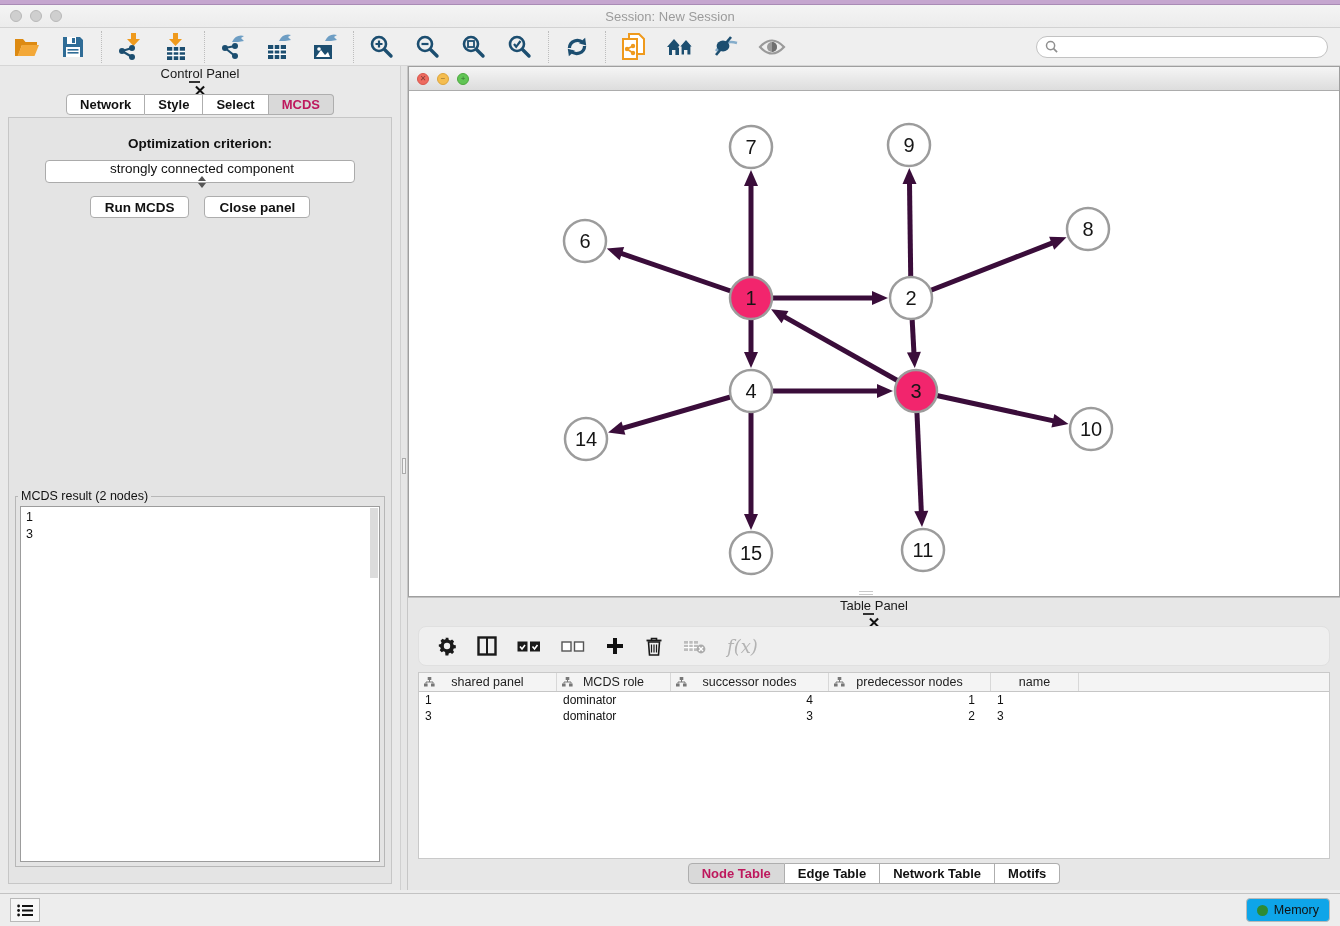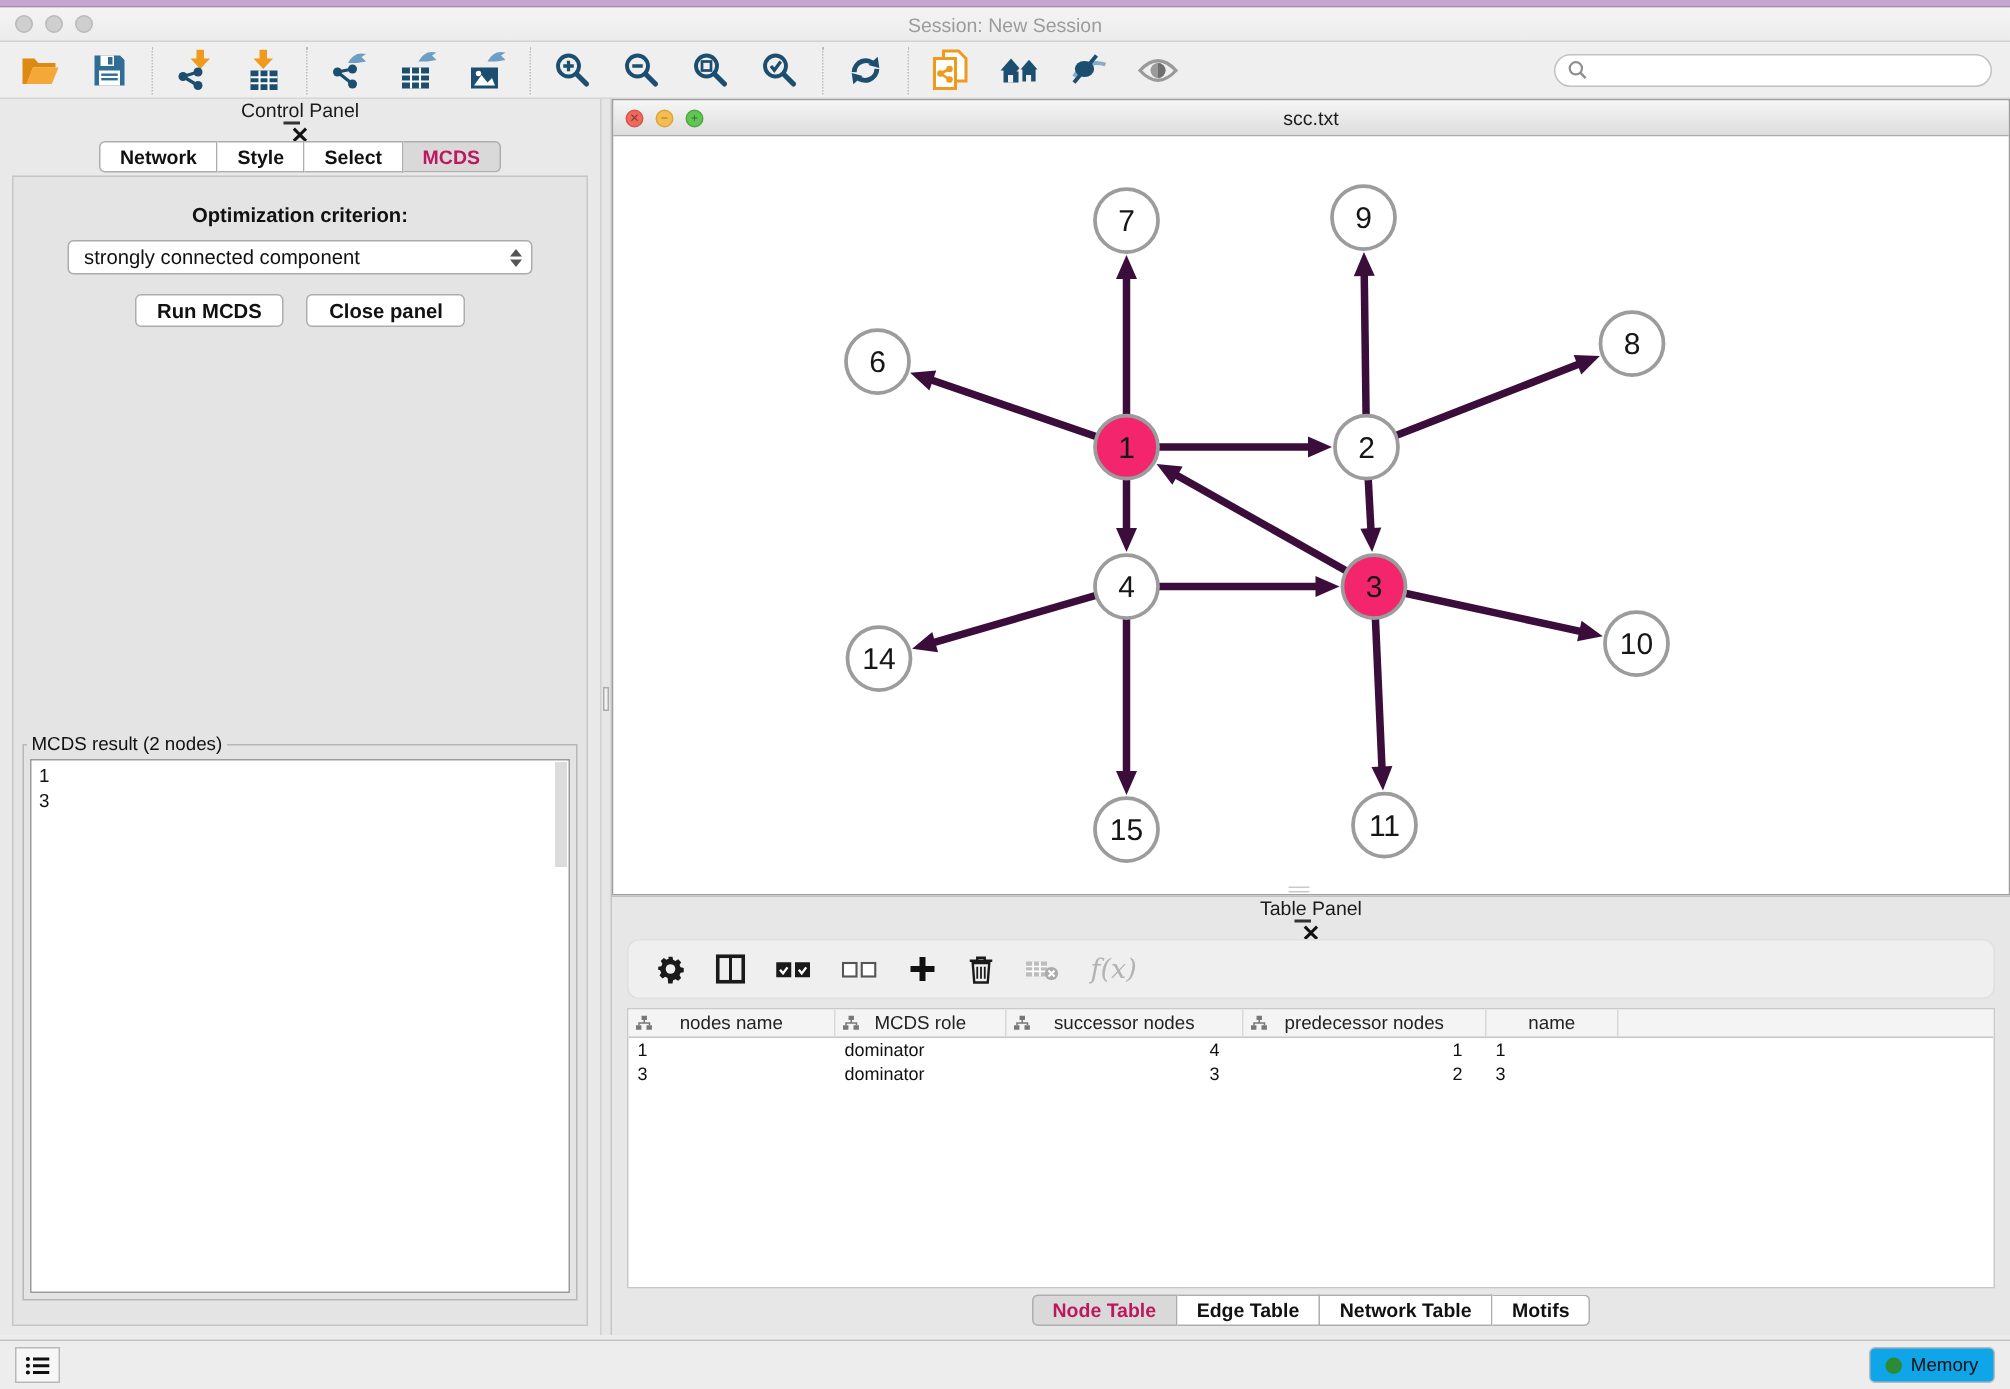--- a/index.html
+++ b/index.html
@@ -48,21 +48,21 @@
   .mac-tab { padding:2px 13px; font-size:13px; font-weight:600; background:#fff;
     border:1px solid #AEAEAE; border-left:none; color:#111; }
   .mac-tab:first-child { border-left:1px solid #AEAEAE; border-radius:4px 0 0 4px; }
   .mac-tab:last-child { border-radius:0 4px 4px 0; }
   .mac-tab.active { background:#D9D9D9; color:#be185d; }
   .cp-content { position:absolute; left:8px; right:8px; top:51px; bottom:6px;
     background:#E4E4E4; border:1px solid #C6C6C6; }
   .opt-label { text-align:center; margin-top:18px; font-size:13.5px; font-weight:600; color:#111; }
   .opt-select { margin:9px 36px 0 36px; height:23px; background:#fff;
     border:1px solid #ABABAB; border-radius:4px; display:flex; align-items:center;
-    padding:0 6px 0 10px; font-size:13.5px; color:#111; }
+    padding:0 6px 0 10px; font-size:13.5px; color:#111;flex-direction:column; }
   .opt-select .sel-label { flex:1; }
   .chev { display:flex; flex-direction:column; align-items:center; gap:2px; }
   .chev i { display:block; width:0; height:0; border-left:4px solid transparent; border-right:4px solid transparent; }
   .chev .up { border-bottom:5px solid #555; }
   .chev .dn { border-top:5px solid #555; }
   .btn-row { display:flex; justify-content:center; gap:15px; margin-top:13px; }
   .push-btn { height:22px; padding:0 14px; background:#fff; border:1px solid #ADADAD;
     border-radius:4px; font-size:13.5px; font-weight:600; color:#111;
     display:flex; align-items:center; font-family:"Liberation Sans", sans-serif; }
   .result-box { position:absolute; left:6px; right:6px; top:371px; height:378px;
@@ -328,21 +328,20 @@
     <div class="v-grip"></div>
   </div>
 
   <div class="net-window">
     <div class="net-titlebar">
       <div class="lights">
         <span class="light red">✕</span>
         <span class="light yellow">−</span>
         <span class="light green">+</span>
       </div>
-      <div class="net-title">scc.txt</div>
     </div>
     <div class="net-canvas">
       <svg id="graph-svg" width="930" height="505" viewBox="0 0 930 505">
           <line x1="342" y1="207" x2="342" y2="92" stroke="#3A0D3A" stroke-width="5"></line>
           <polygon points="342,79 349,95 335,95" fill="#3A0D3A"></polygon>
           <line x1="342" y1="207" x2="210.04865666862878" y2="161.69140620549305" stroke="#3A0D3A" stroke-width="5"></line>
           <polygon points="197.7533084271795,157.4695095201761 215.15937370874926,156.04511792593965 210.61271573994642,169.28626218596193" fill="#3A0D3A"></polygon>
           <line x1="342" y1="207" x2="466" y2="207" stroke="#3A0D3A" stroke-width="5"></line>
           <polygon points="479,207 463,214 463,200" fill="#3A0D3A"></polygon>
           <line x1="342" y1="207" x2="342" y2="264" stroke="#3A0D3A" stroke-width="5"></line>
@@ -453,21 +452,21 @@
     </div>
     <div class="grid-table">
       <div class="thead">
         <div class="th c0">
           <svg class="hicon" width="11" height="10" viewBox="0 0 11 10">
               <rect x="3.7" y="0" width="3.6" height="3" fill="#777"></rect>
               <rect x="0" y="6.5" width="3.6" height="3" fill="#777"></rect>
               <rect x="7" y="6.5" width="3.6" height="3" fill="#777"></rect>
               <path d="M5.5 3v2M2 6.5V5h7v1.5" stroke="#777" fill="none"></path>
             </svg>
-          <span>nodes name</span>
+          <span>shared panel</span>
         </div>
         <div class="th c1">
           <svg class="hicon" width="11" height="10" viewBox="0 0 11 10">
               <rect x="3.7" y="0" width="3.6" height="3" fill="#777"></rect>
               <rect x="0" y="6.5" width="3.6" height="3" fill="#777"></rect>
               <rect x="7" y="6.5" width="3.6" height="3" fill="#777"></rect>
               <path d="M5.5 3v2M2 6.5V5h7v1.5" stroke="#777" fill="none"></path>
             </svg>
           <span>MCDS role</span>
         </div>

